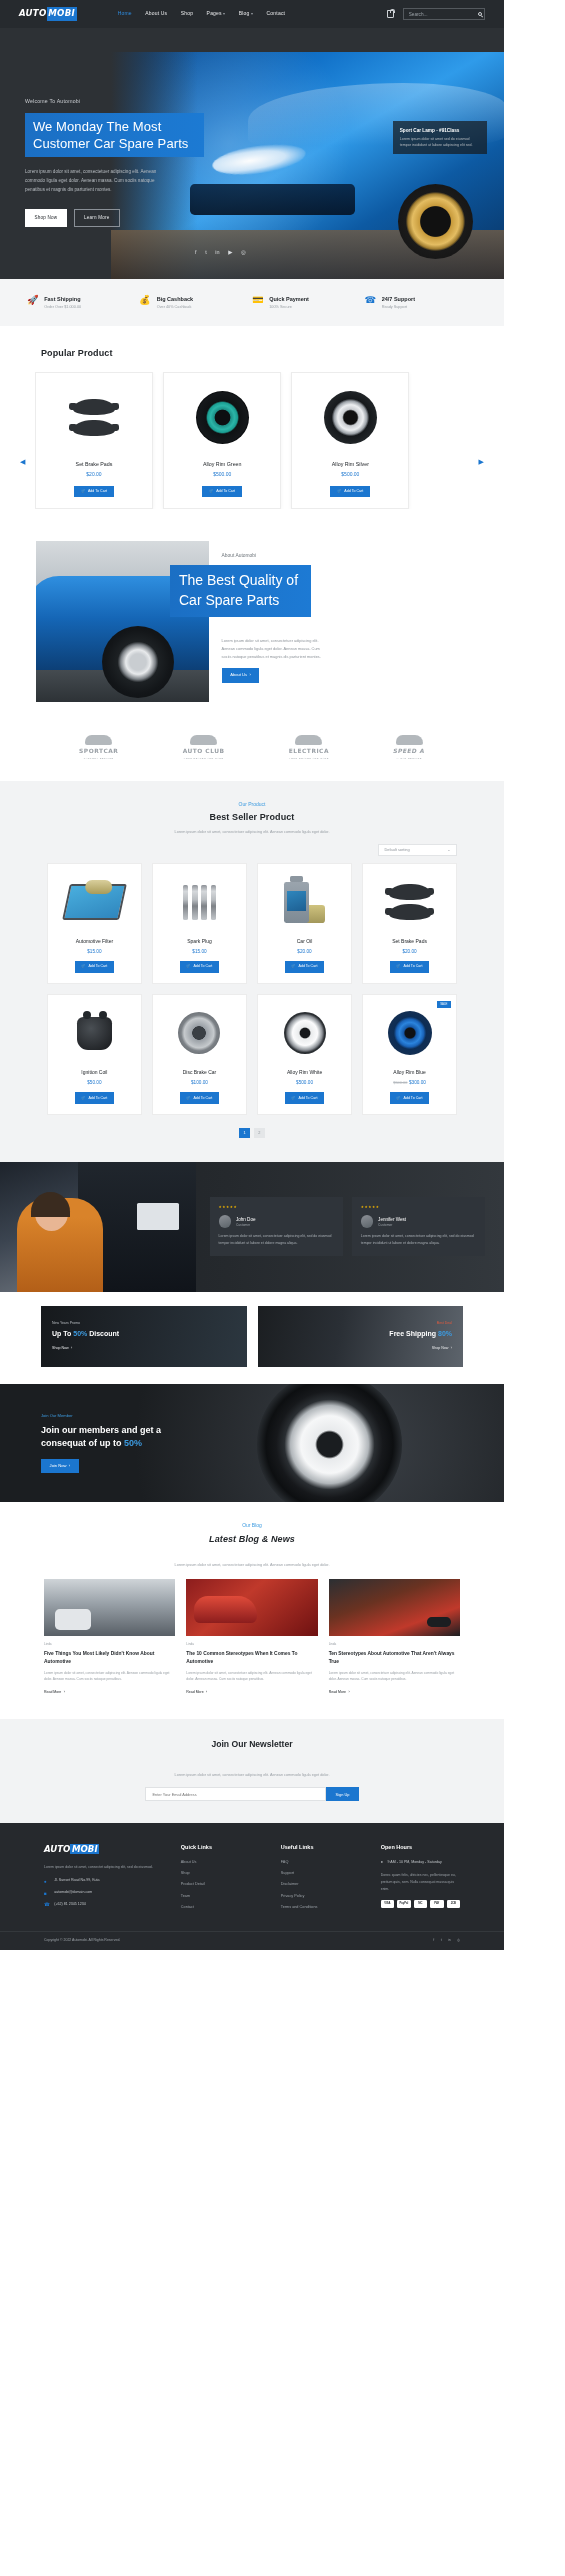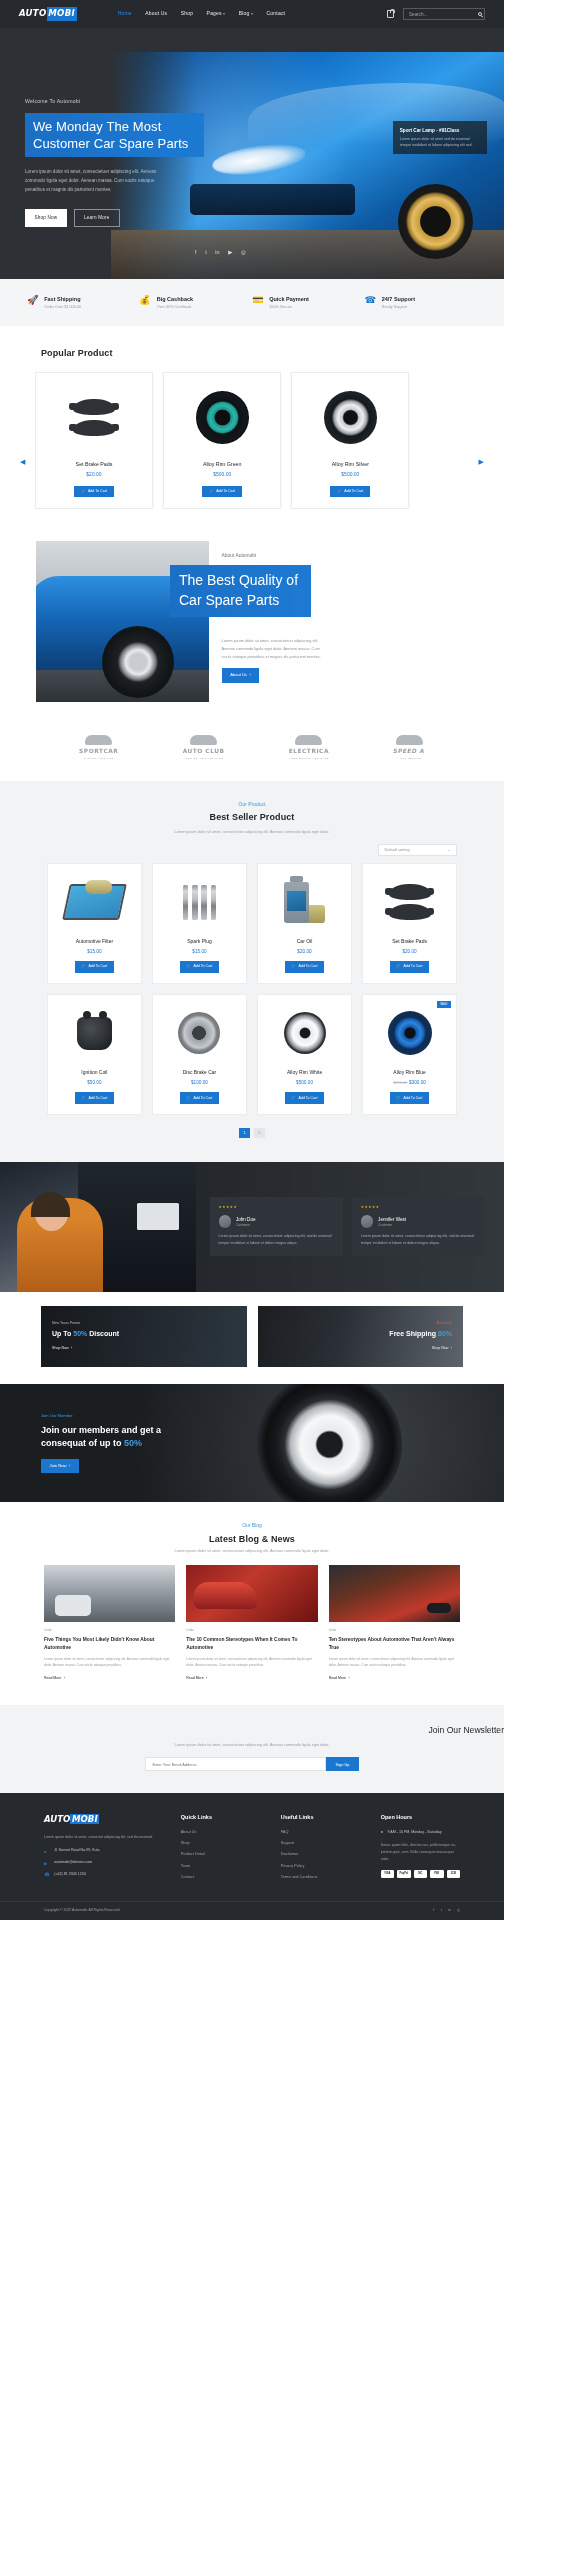--- a/index.html
+++ b/index.html
@@ -181,39 +181,39 @@
   .mkick{font-size:4.1px;color:#3d9be0;margin-bottom:4.7px;}
   .mtitle{font-size:9px;color:#fff;font-weight:bold;line-height:1.45;}
   .mtitle .hi{color:#3d9be0;}
   .mbtn{background:#1b76cf;color:#fff;font-size:4.1px;padding:3.9px 8.6px;display:inline-flex;gap:2.4px;align-items:center;margin-top:9.4px;}
   .member-wheel{position:absolute;right:102px;top:-12.6px;width:145px;height:145px;border-radius:50%;
     background:radial-gradient(circle,#1a1d20 12%,#e8eaec 14%,#f6f7f8 28%,#b2b7bb 38%,#2a2e32 44%,#16181b 52%,#0d0f11 62%,#25292d 70%,#0a0c0e 100%);}
 
   
   .blog{background:#fff;padding:20.4px 0 23.6px;}
   .blog-head{text-align:center;margin-bottom:10.2px;}
-  .blog-head .sec-title{display:block;margin-bottom:1px;}
+  .blog-head .sec-title{display:block;margin-bottom:15px;font-style:italic;}
   .blog-head p{font-size:3.8px;color:#9aa0a6;line-height:1.9;}
   .bgrid{display:grid;grid-template-columns:repeat(3,1fr);gap:11px;padding:0 44px;}
   .bcard{background:#fff;}
   .bthumb{height:57px;position:relative;overflow:hidden;}
   .b1{background:linear-gradient(180deg,#cfd4d8 0%,#9aa2a9 42%,#585f66 100%);}
   .b1:after{content:"";position:absolute;left:11px;bottom:6.3px;width:36px;height:20.4px;background:#e3e6e9;border-radius:4.7px;}
   .b2{background:linear-gradient(140deg,#8c1d1d 0%,#c0392b 40%,#6e1111 100%);}
   .b2:after{content:"";position:absolute;left:7.9px;top:17.3px;width:63px;height:27px;border-radius:14px 19px 6.3px 6.3px;background:linear-gradient(180deg,#e04b3a,#8c1d1d);}
   .b3{background:linear-gradient(160deg,#2b2f33 0%,#6a3221 38%,#c0392b 72%,#1b1e21 100%);}
   .b3:after{content:"";position:absolute;right:9.4px;bottom:9.4px;width:23.6px;height:9.4px;border-radius:4.7px;background:#1b1e21;}
   .bmeta{font-size:3.1px;color:#9aa0a6;margin:6.3px 0 3.1px;}
   .btitle{font-size:4.9px;color:#23272b;font-weight:bold;line-height:1.6;margin-bottom:3.9px;}
   .bp-text{font-size:3.3px;color:#9aa0a6;line-height:1.95;margin-bottom:4.7px;}
   .bmore{font-size:3.5px;color:#23272b;display:inline-flex;gap:2.4px;align-items:center;}
 
   
   .news{background:#f2f3f4;padding:19px 0 22px;text-align:center;}
-  .news h3{font-size:8.6px;color:#23272b;font-weight:normal;margin-bottom:4px;text-align:right;}
+  .news h3{font-size:8.6px;color:#23272b;font-weight:bold;margin-bottom:20px;}
   .news p{font-size:3.8px;color:#9aa0a6;line-height:1.9;margin-bottom:8.6px;}
   .news-form{display:flex;justify-content:center;gap:0;}
   .news-form input{width:181px;height:13.4px;border:0.8px solid #e0e2e4;background:#fff;padding:0 6.3px;font-size:3.9px;color:#8e949a;outline:none;font-family:"Liberation Sans",sans-serif;}
   .news-form button{background:#1b76cf;color:#fff;border:none;font-size:3.9px;padding:0 9.4px;height:13.4px;cursor:pointer;font-family:"Liberation Sans",sans-serif;}
 
   
   .footer{background:#26292d;padding:20.4px 0 0;}
   .fgrid{display:flex;padding:0 44px;gap:22px;}
   .fcol1{width:137px;}
   .fcol{width:93px;}

